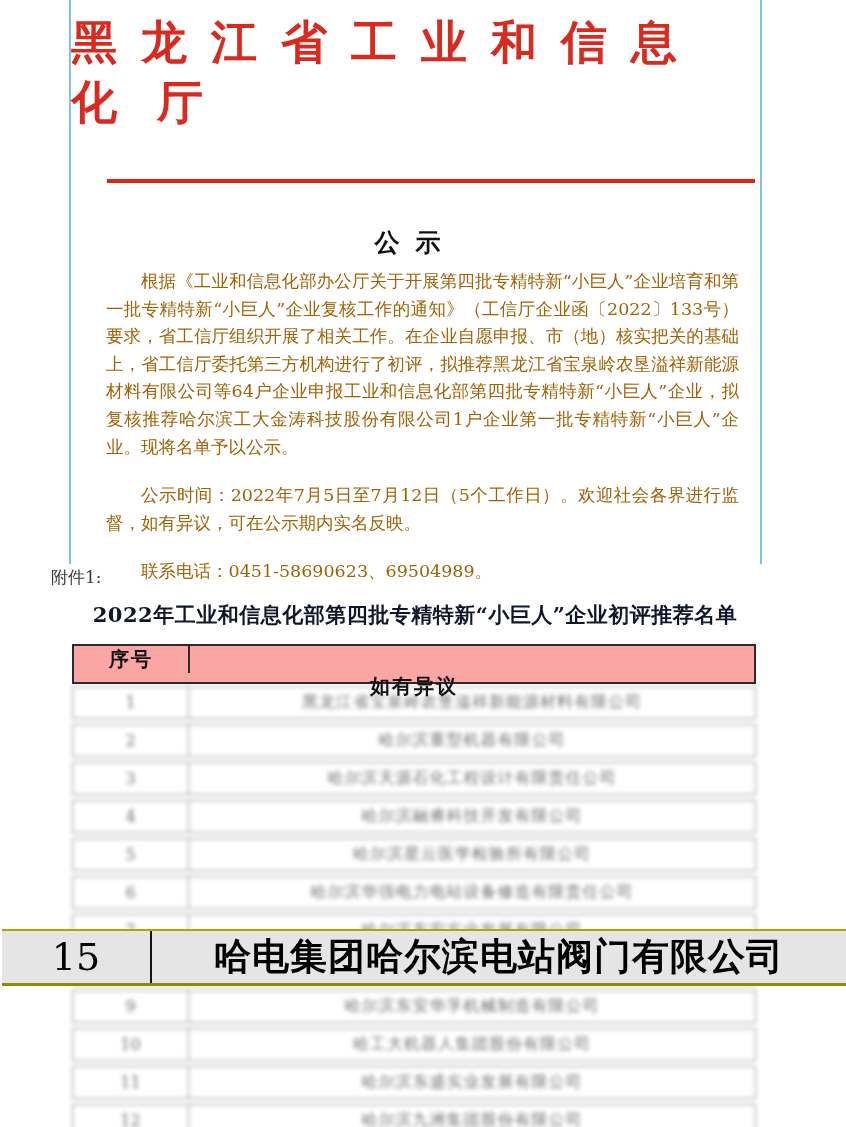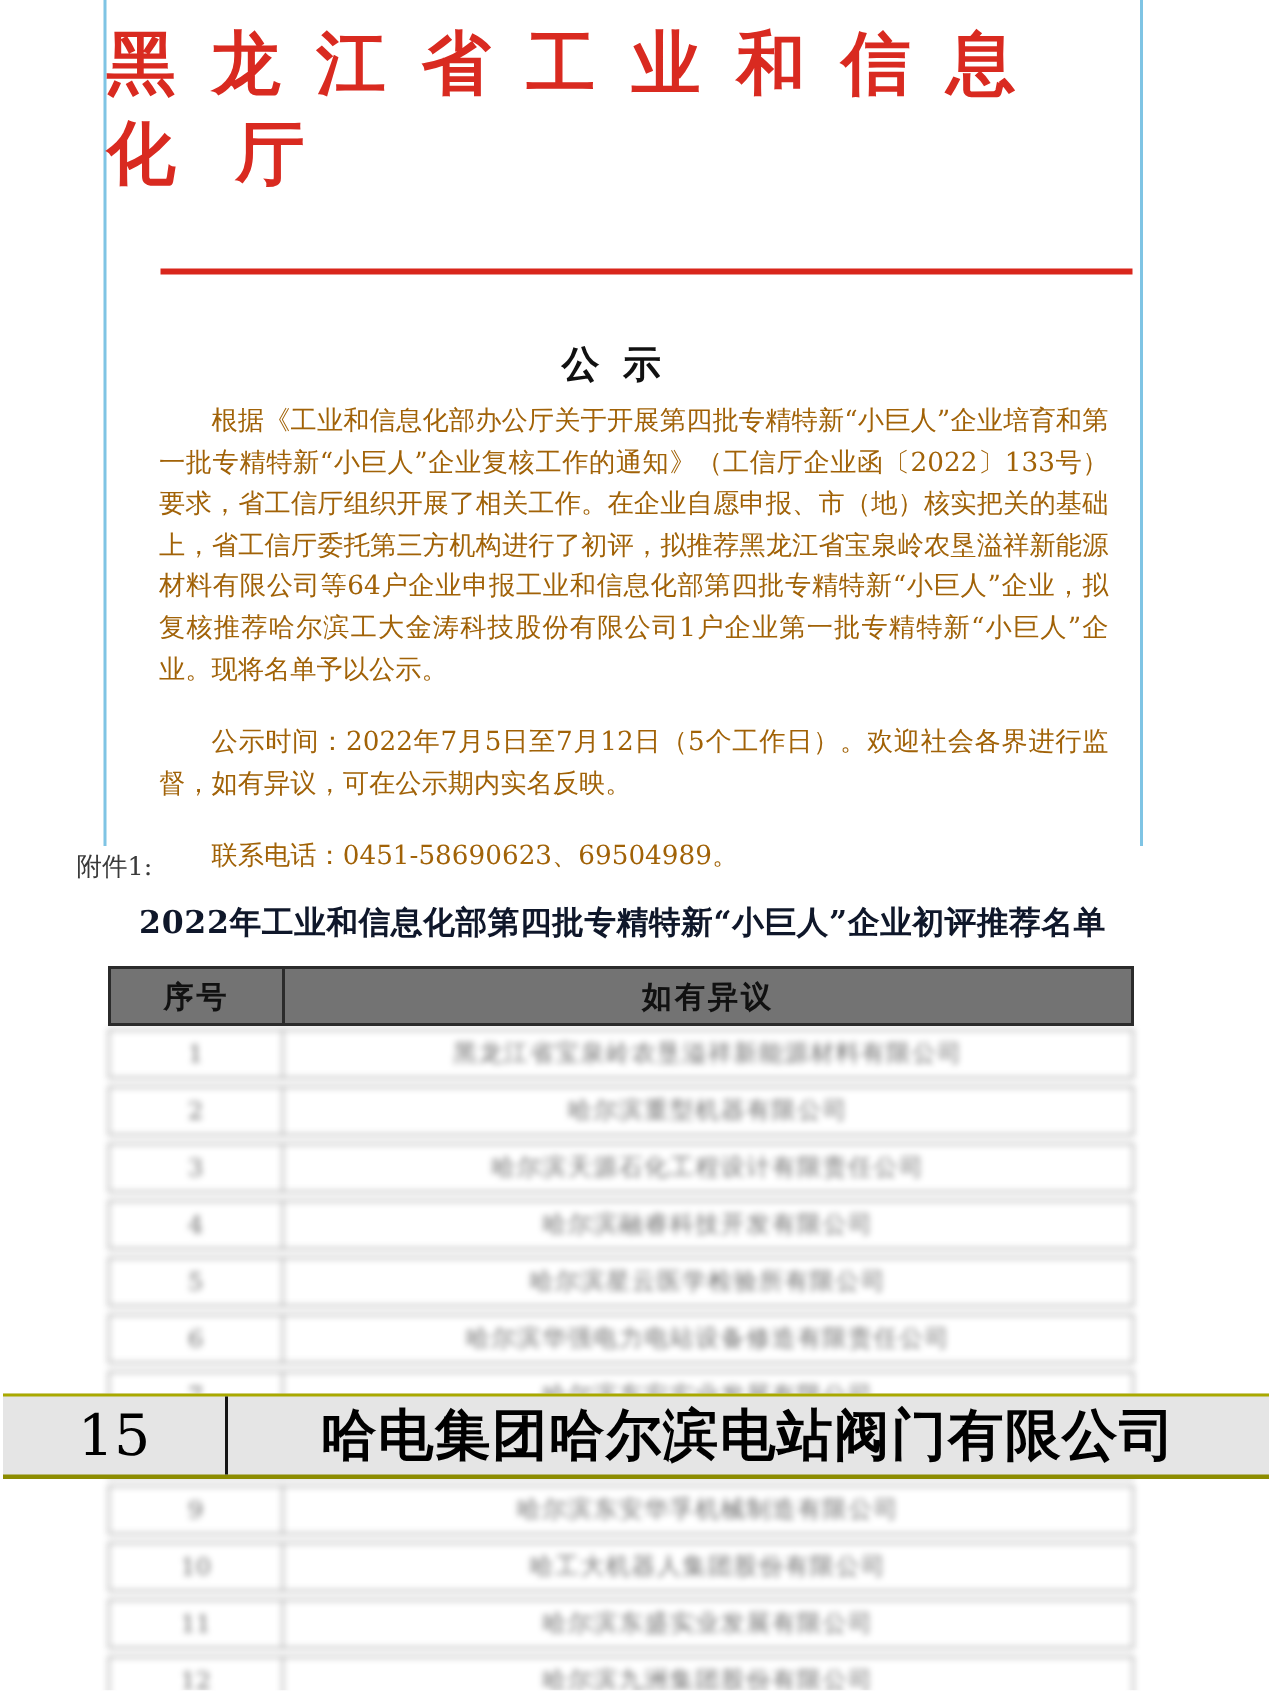--- a/index.html
+++ b/index.html
@@ -30,21 +30,21 @@
   
   .attachment{position:absolute;left:51px;top:566px;font-size:17px;color:#3a3a3a;}
   
   .list-title{
     position:absolute;left:60px;top:601px;width:710px;text-align:center;
     font-size:21px;font-weight:bold;color:#0f172a;letter-spacing:0.5px;
   }
   
   .tbl-header{
     position:absolute;left:72px;top:644px;width:684px;height:40px;
-    border:2px solid #2b2b2b;box-sizing:border-box;display:flex;background:#737373;z-index:3;
+    border:2px solid #2b2b2b;box-sizing:border-box;display:flex;background:#fca5a5;z-index:3;flex-direction:column;
   }
   .tbl-header .col-no{
     width:116px;border-right:2px solid #2b2b2b;box-sizing:border-box;
     display:flex;align-items:center;justify-content:center;
     font-size:20px;font-weight:600;color:#111;letter-spacing:2px;
   }
   .tbl-header .col-name{
     flex:1;display:flex;align-items:center;justify-content:center;
     font-size:20px;font-weight:600;color:#111;letter-spacing:2px;
   }

